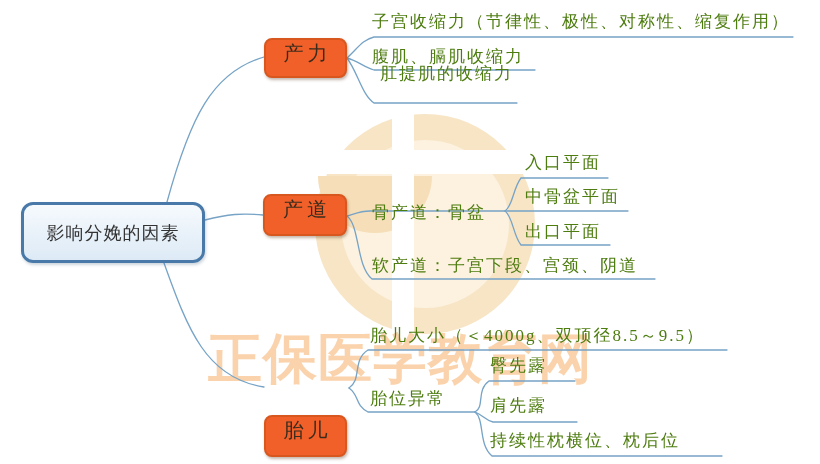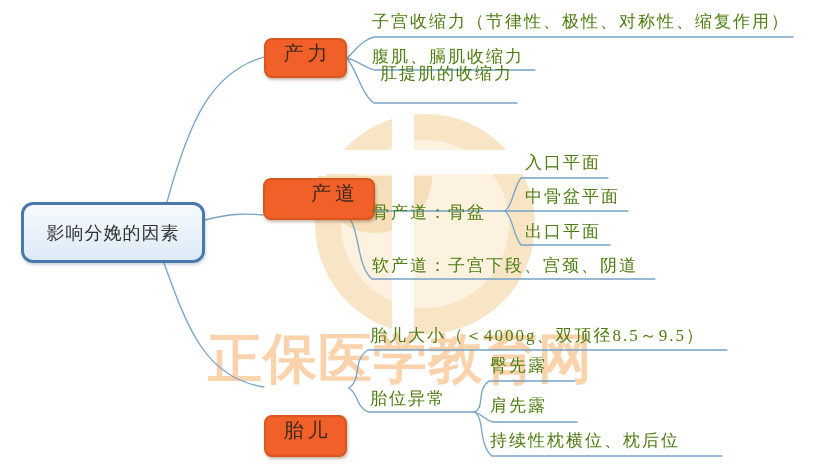--- a/index.html
+++ b/index.html
@@ -35,21 +35,21 @@
   }
   .root-node span{font-size:18px;letter-spacing:1px;color:#333;white-space:nowrap;}
   .branch-node{
     position:absolute;width:79px;height:36px;
     background:#f2602a;border:2px solid #d8571e;border-radius:8px;
     display:flex;align-items:flex-start;justify-content:center;
     box-shadow:1px 2px 3px rgba(90,50,20,0.35);
   }
   .branch-node span{font-size:20px;letter-spacing:4px;padding-left:4px;color:#3b2b1c;white-space:nowrap;}
   .bn-chanli{left:264px;top:38px;}
-  .bn-chandao{left:263px;top:178px;width:80px;height:38px;padding-left:28px;}
+  .bn-chandao{left:263px;top:194px;width:80px;height:38px;}
   .bn-taier{left:264px;top:367px;height:38px;margin-top:48px;}
   .leaf{
     position:absolute;font-size:17px;line-height:1;letter-spacing:2px;
     color:#4d7c0f;white-space:nowrap;
   }
   .lf-1{left:372px;top:13px;}
   .lf-2{left:372px;top:48px;}
   .lf-3{left:372px;top:65px;margin-left:8px;}
   .nd-gu{left:372px;top:204px;}
   .lf-ru{left:525px;top:154px;}

